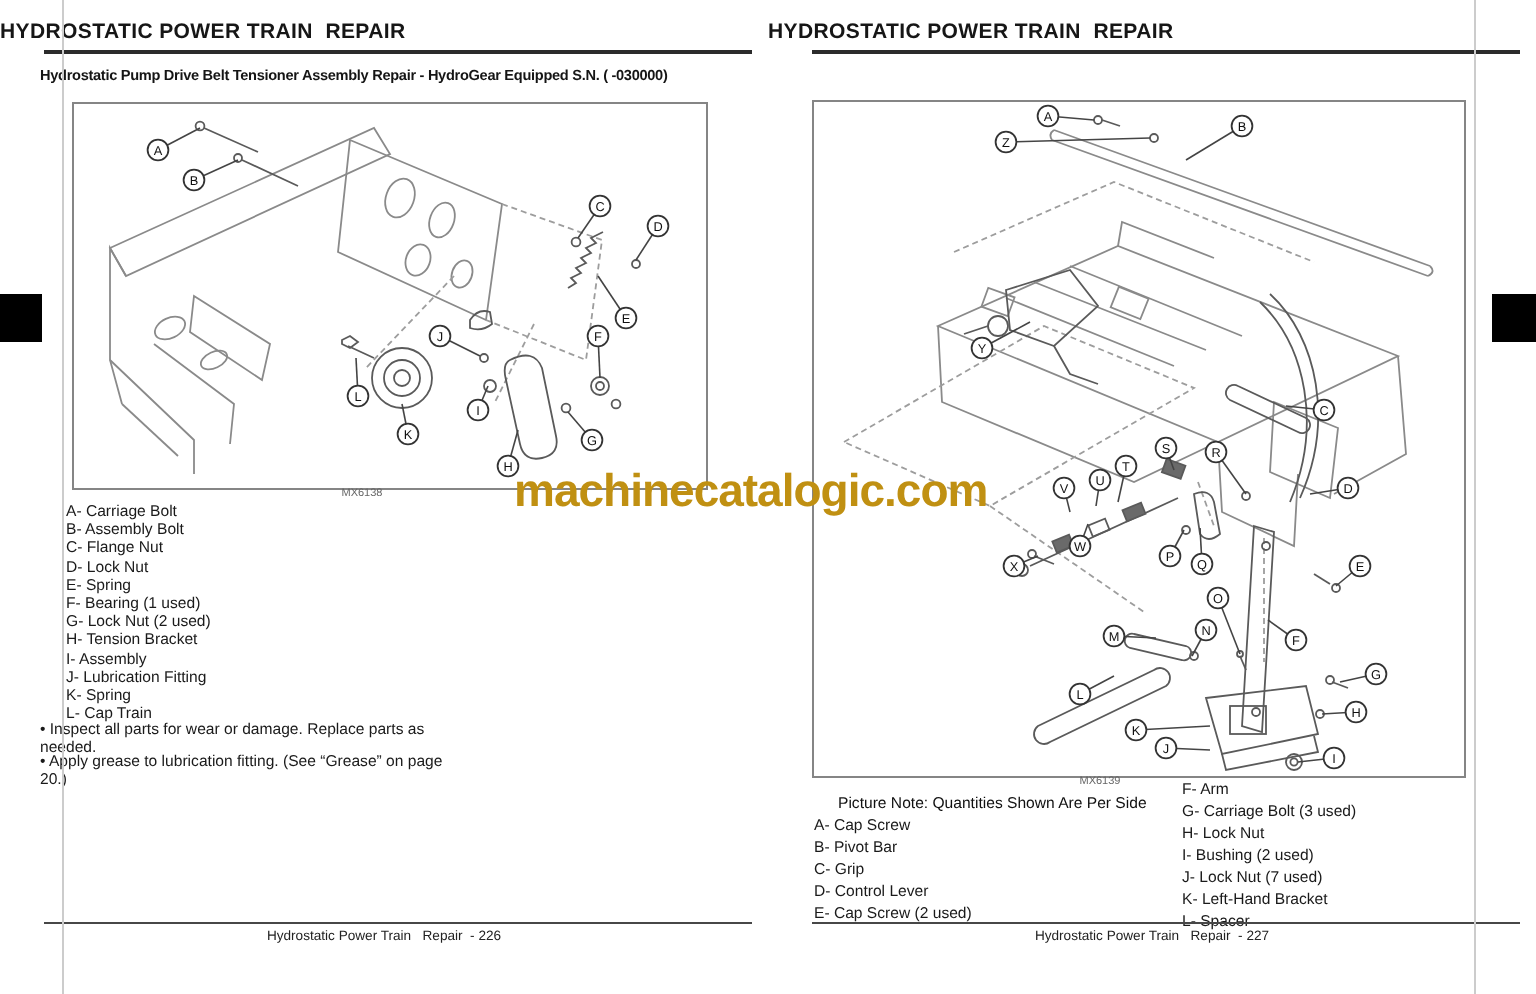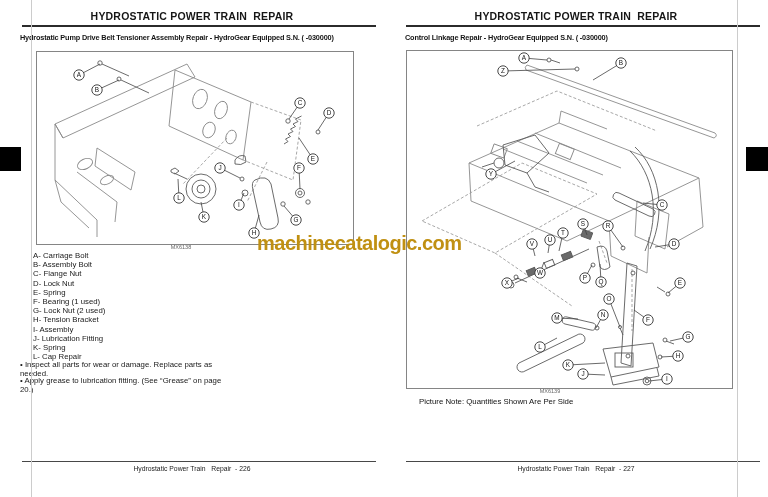--- a/index.html
+++ b/index.html
@@ -1,19 +1,19 @@
 <!DOCTYPE html>
 <html><head>
 <meta charset="utf-8">
 <style>
   html,body{margin:0;padding:0;}
   body{width:768px;height:497px;position:relative;background:#ffffff;overflow:hidden;
        font-family:"Liberation Sans",sans-serif;color:#1a1a1a;}
   .page{position:absolute;top:0;width:384px;height:497px;}
-  .hdr{position:absolute;top:10px;left:0;width:100%;margin:0;text-align:center;
+  .hdr{position:absolute;top:10px;left:0;width:100%;margin:0;
        font-size:10.5px;font-weight:bold;color:#161616;white-space:pre;letter-spacing:.2px;}
   .hdr-rule{position:absolute;top:25px;left:22px;width:354px;height:2px;background:#2b2b2b;}
   .sub{position:absolute;top:33px;left:20px;margin:0;font-size:7.3px;font-weight:bold;
        letter-spacing:-.15px;color:#151515;white-space:pre;}
   .figbox{position:absolute;border:1px solid #858585;background:#fff;}
   .figbox svg{width:100%;height:100%;display:block;}
   .figcap{position:absolute;font-size:5.5px;color:#666;text-align:center;}
   .plist{position:absolute;}
   .pitem{font-size:7.8px;line-height:9.2px;white-space:pre;color:#1a1a1a;}
   .pitem2{font-size:7.8px;line-height:11px;white-space:pre;color:#1a1a1a;}
@@ -21,21 +21,21 @@
   .note{position:absolute;font-size:7.8px;font-weight:normal;color:#111;white-space:pre;}
   .ft-rule{position:absolute;top:461px;left:22px;width:354px;height:1px;background:#474747;}
   .ftr{position:absolute;top:465px;left:0;width:100%;text-align:center;font-size:6.8px;
        color:#222;white-space:pre;}
   .tab{position:absolute;background:#000;}
   .tab-left{left:0;top:147px;width:21px;height:24px;}
   .tab-right{left:746px;top:147px;width:22px;height:24px;}
   .scanline{position:absolute;top:0;width:1px;height:497px;background:#cccccc;}
   .sl-left{left:31px;}
   .sl-right{left:737px;}
-  .watermark{position:absolute;left:257px;top:232px;font-size:20px;font-weight:bold;
+  .watermark{position:absolute;left:257px;top:232px;font-size:23px;font-weight:bold;
        letter-spacing:-.5px;white-space:pre;z-index:20;}
 </style>
 </head>
 <body>
 
 <section class="page" style="left:0">
   <h1 class="hdr">HYDROSTATIC POWER TRAIN  REPAIR</h1>
   <div class="hdr-rule"></div>
   <h2 class="sub">Hydrostatic Pump Drive Belt Tensioner Assembly Repair - HydroGear Equipped S.N. ( -030000)</h2>
 
@@ -127,34 +127,33 @@
       <div class="pitem">B- Assembly Bolt</div>
       <div class="pitem">C- Flange Nut</div>
       <div class="pitem">D- Lock Nut</div>
       <div class="pitem">E- Spring</div>
       <div class="pitem">F- Bearing (1 used)</div>
       <div class="pitem">G- Lock Nut (2 used)</div>
       <div class="pitem">H- Tension Bracket</div>
       <div class="pitem">I- Assembly</div>
       <div class="pitem">J- Lubrication Fitting</div>
       <div class="pitem">K- Spring</div>
-      <div class="pitem">L- Cap Repair</div>
+      <div class="pitem">L- Cap Train</div>
     </div>
 
   <p class="bullet" style="top:361px">•  Inspect all parts for wear or damage. Replace parts as needed.</p>
   <p class="bullet" style="top:377px">•  Apply grease to lubrication fitting. (See “Grease” on page 20.)</p>
 
   <div class="ft-rule"></div>
   <div class="ftr">Hydrostatic Power Train   Repair  - 226</div>
 </section>
 
 <section class="page" style="left:384px">
   <h1 class="hdr">HYDROSTATIC POWER TRAIN  REPAIR</h1>
   <div class="hdr-rule"></div>
-  <h2 class="sub" style="left:21px">Control Linkage Repair - HydroGear Equipped S.N. ( -030000)</h2>
 
   <div class="figbox" style="left:22px;top:50px;width:325px;height:337px">
     <svg viewBox="0 0 325 337">
       <g stroke="#8a8a8a" fill="none" stroke-width="0.9">
         <path d="M120,14 L308,82 M119,19 L307,87"></path>
         <path d="M120,14 q-3,2 -1,5 M308,82 q3,3 -1,5"></path>
         <path d="M62,112 L152,72 L292,127 L202,170 Z"></path>
         <path d="M62,112 L64,150 L160,190 L202,170"></path>
         <path d="M152,72 L154,60 L200,78"></path>
         <path d="M292,127 L296,176 L260,196"></path>
@@ -288,20 +287,36 @@
         <text x="176" y="325.3" text-anchor="middle" font-size="6.4" fill="#111" font-family="&quot;Liberation Sans&quot;,sans-serif">J</text>
         <line x1="260" y1="328" x2="242" y2="330" stroke="#444" stroke-width="0.8"></line>
         <circle cx="260" cy="328" r="5.2" fill="#fff" stroke="#333" stroke-width="0.9"></circle>
         <text x="260" y="330.3" text-anchor="middle" font-size="6.4" fill="#111" font-family="&quot;Liberation Sans&quot;,sans-serif">I</text>
       </svg>
   </div>
   <div class="figcap" style="left:136px;top:388px;width:60px">MX6139</div>
 
   <div class="note" style="left:35px;top:397px">Picture Note: Quantities Shown Are Per Side</div>
 
+  <div class="plist" style="left:23px;top:407px">
+      <div class="pitem2">A- Cap Screw</div>
+      <div class="pitem2">B- Pivot Bar</div>
+      <div class="pitem2">C- Grip</div>
+      <div class="pitem2">D- Control Lever</div>
+      <div class="pitem2">E- Cap Screw (2 used)</div>
+    </div>
+  <div class="plist" style="left:207px;top:389px">
+      <div class="pitem2">F- Arm</div>
+      <div class="pitem2">G- Carriage Bolt (3 used)</div>
+      <div class="pitem2">H- Lock Nut</div>
+      <div class="pitem2">I- Bushing (2 used)</div>
+      <div class="pitem2">J- Lock Nut (7 used)</div>
+      <div class="pitem2">K- Left-Hand Bracket</div>
+      <div class="pitem2">L- Spacer</div>
+    </div>
 
   <div class="ft-rule"></div>
   <div class="ftr">Hydrostatic Power Train   Repair  - 227</div>
 </section>
 
 <div class="scanline sl-left"></div>
 <div class="scanline sl-right"></div>
 <div class="tab tab-left"></div>
 <div class="tab tab-right"></div>
 

